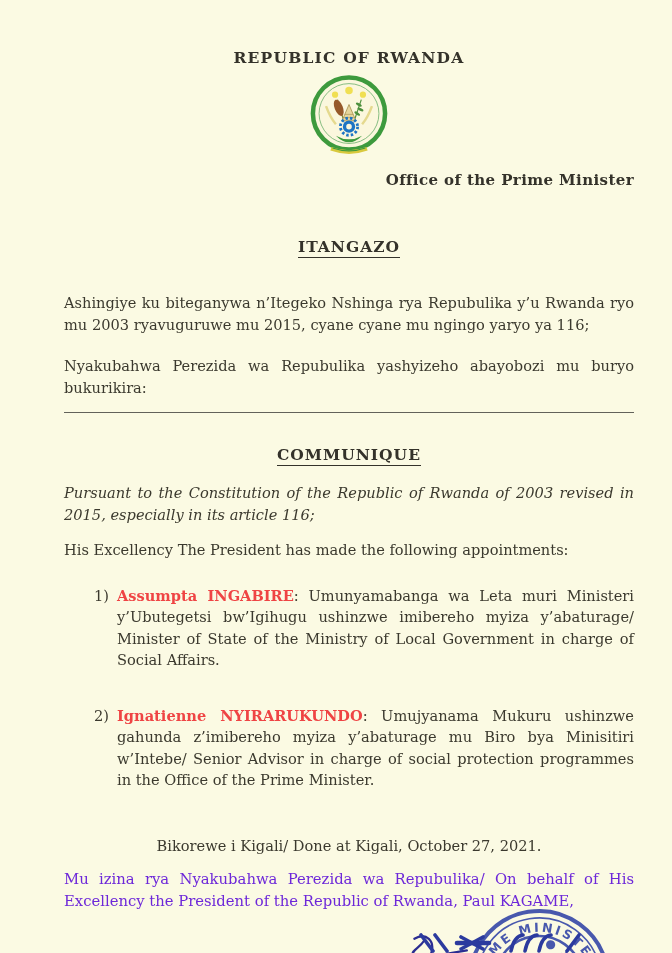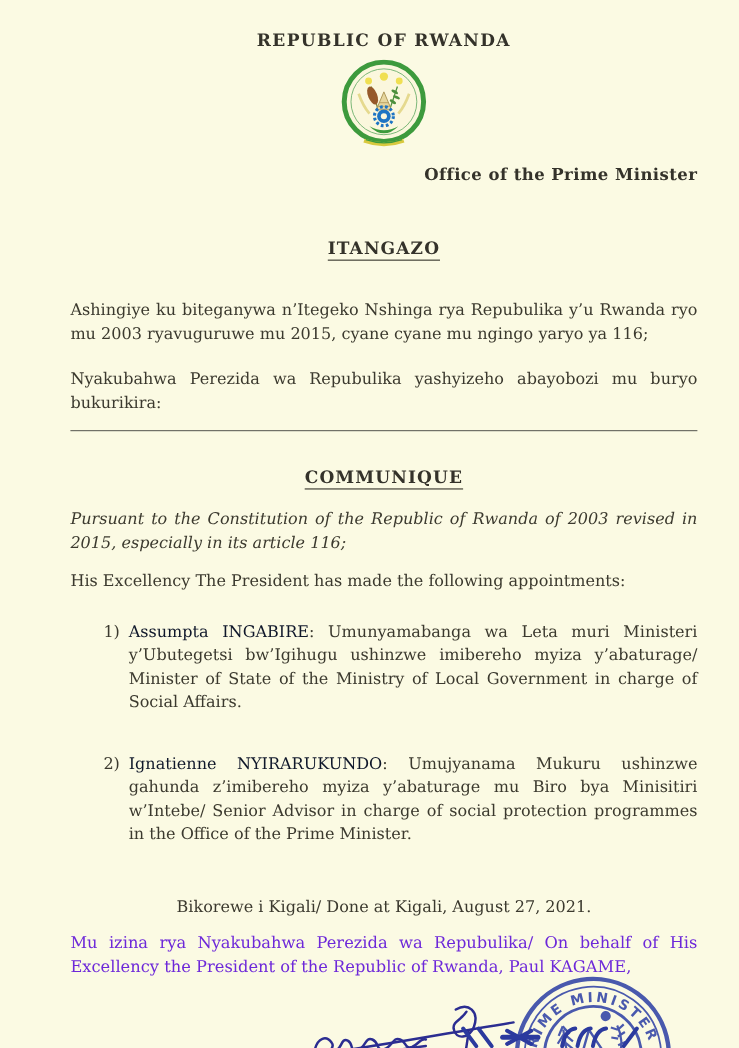--- a/index.html
+++ b/index.html
@@ -7,21 +7,21 @@
     width:672px;height:953px;
     background:#fbfae3;
     font-family:"DejaVu Serif","Liberation Serif",serif;
     color:#3b392e;
     overflow:hidden;
   }
   .page{
     position:relative;
     width:672px;height:953px;
     box-sizing:border-box;
-    padding:27px 38px 0 64px;
+    padding:48px 38px 0 64px;
     background:#fbfae3;
   }
   .republic{
     font-size:15.5px;font-weight:bold;letter-spacing:1.2px;
     color:#34322a;text-align:center;
   }
   .emblem-wrap{text-align:center;margin-top:8px;height:82px;}
   .office{
     font-size:15px;font-weight:bold;letter-spacing:.4px;
     color:#34322a;text-align:right;margin-top:14px;
@@ -43,21 +43,21 @@
     margin:14px 0 0 0;
   }
   .appointments{margin:0;padding:0;list-style:none;}
   .appt{
     display:flex;margin-top:24px;margin-left:30px;
     font-size:14.6px;line-height:21.5px;
   }
   .appt + .appt{margin-top:34px;}
   .appt-num{width:23px;flex:none;}
   .appt-body{flex:1;text-align:justify;}
-  .appt-name{font-weight:normal;color:#0f172a;}
+  .appt-name{font-weight:bold;color:#ef4444;}
   .date-line{
     text-align:center;font-size:14.6px;margin-top:46px;color:#3b392e;
   }
   .behalf{
     font-size:14.8px;line-height:22px;font-weight:normal;color:#6d28d9;
     text-align:justify;
   }
   .sig-section{position:relative;height:170px;margin-top:2px;}
   .signature-svg{position:absolute;left:208px;top:4px;}
   .stamp-svg{position:absolute;left:400px;top:-22px;}
@@ -127,21 +127,21 @@
     <li class="appt">
       <span class="appt-num">1)</span>
       <span class="appt-body"><span class="appt-name">Assumpta INGABIRE</span><span>: Umunyamabanga wa Leta muri Ministeri y’Ubutegetsi bw’Igihugu ushinzwe imibereho myiza y’abaturage/ Minister of State of the Ministry of Local Government in charge of Social Affairs.</span></span>
     </li>
     <li class="appt">
       <span class="appt-num">2)</span>
       <span class="appt-body"><span class="appt-name">Ignatienne NYIRARUKUNDO</span><span>: Umujyanama Mukuru ushinzwe gahunda z’imibereho myiza y’abaturage mu Biro bya Minisitiri w’Intebe/ Senior Advisor in charge of social protection programmes in the Office of the Prime Minister.</span></span>
     </li>
   </ol>
 
-  <p class="date-line">Bikorewe i Kigali/ Done at Kigali, August 27, 2021.</p>
+  <p class="date-line">Bikorewe i Kigali/ Done at Kigali, October 27, 2021.</p>
 
   <p class="behalf">Mu izina rya Nyakubahwa Perezida wa Repubulika/ On behalf of His Excellency the President of the Republic of Rwanda, Paul KAGAME,</p>
 
   <div class="sig-section">
 
     <svg class="signature-svg" width="205" height="70" viewBox="0 0 210 72">
       <g fill="none" stroke="#2b2d91" stroke-width="2.3" stroke-linecap="round">
         <path d="M10,50 C55,46 125,32 200,20"></path>
         <path d="M12,56 C50,52 88,46 118,42"></path>
         <path d="M14,46 c3,-12 11,-14 16,-7 c4,5 -6,9 2,8 c8,-1 6,-13 13,-10 c6,3 1,11 9,9 c8,-2 7,-13 14,-10 c7,3 3,11 11,9 c8,-2 8,-12 15,-9 c6,2 4,9 11,7 c6,-2 8,-9 13,-7"></path>

